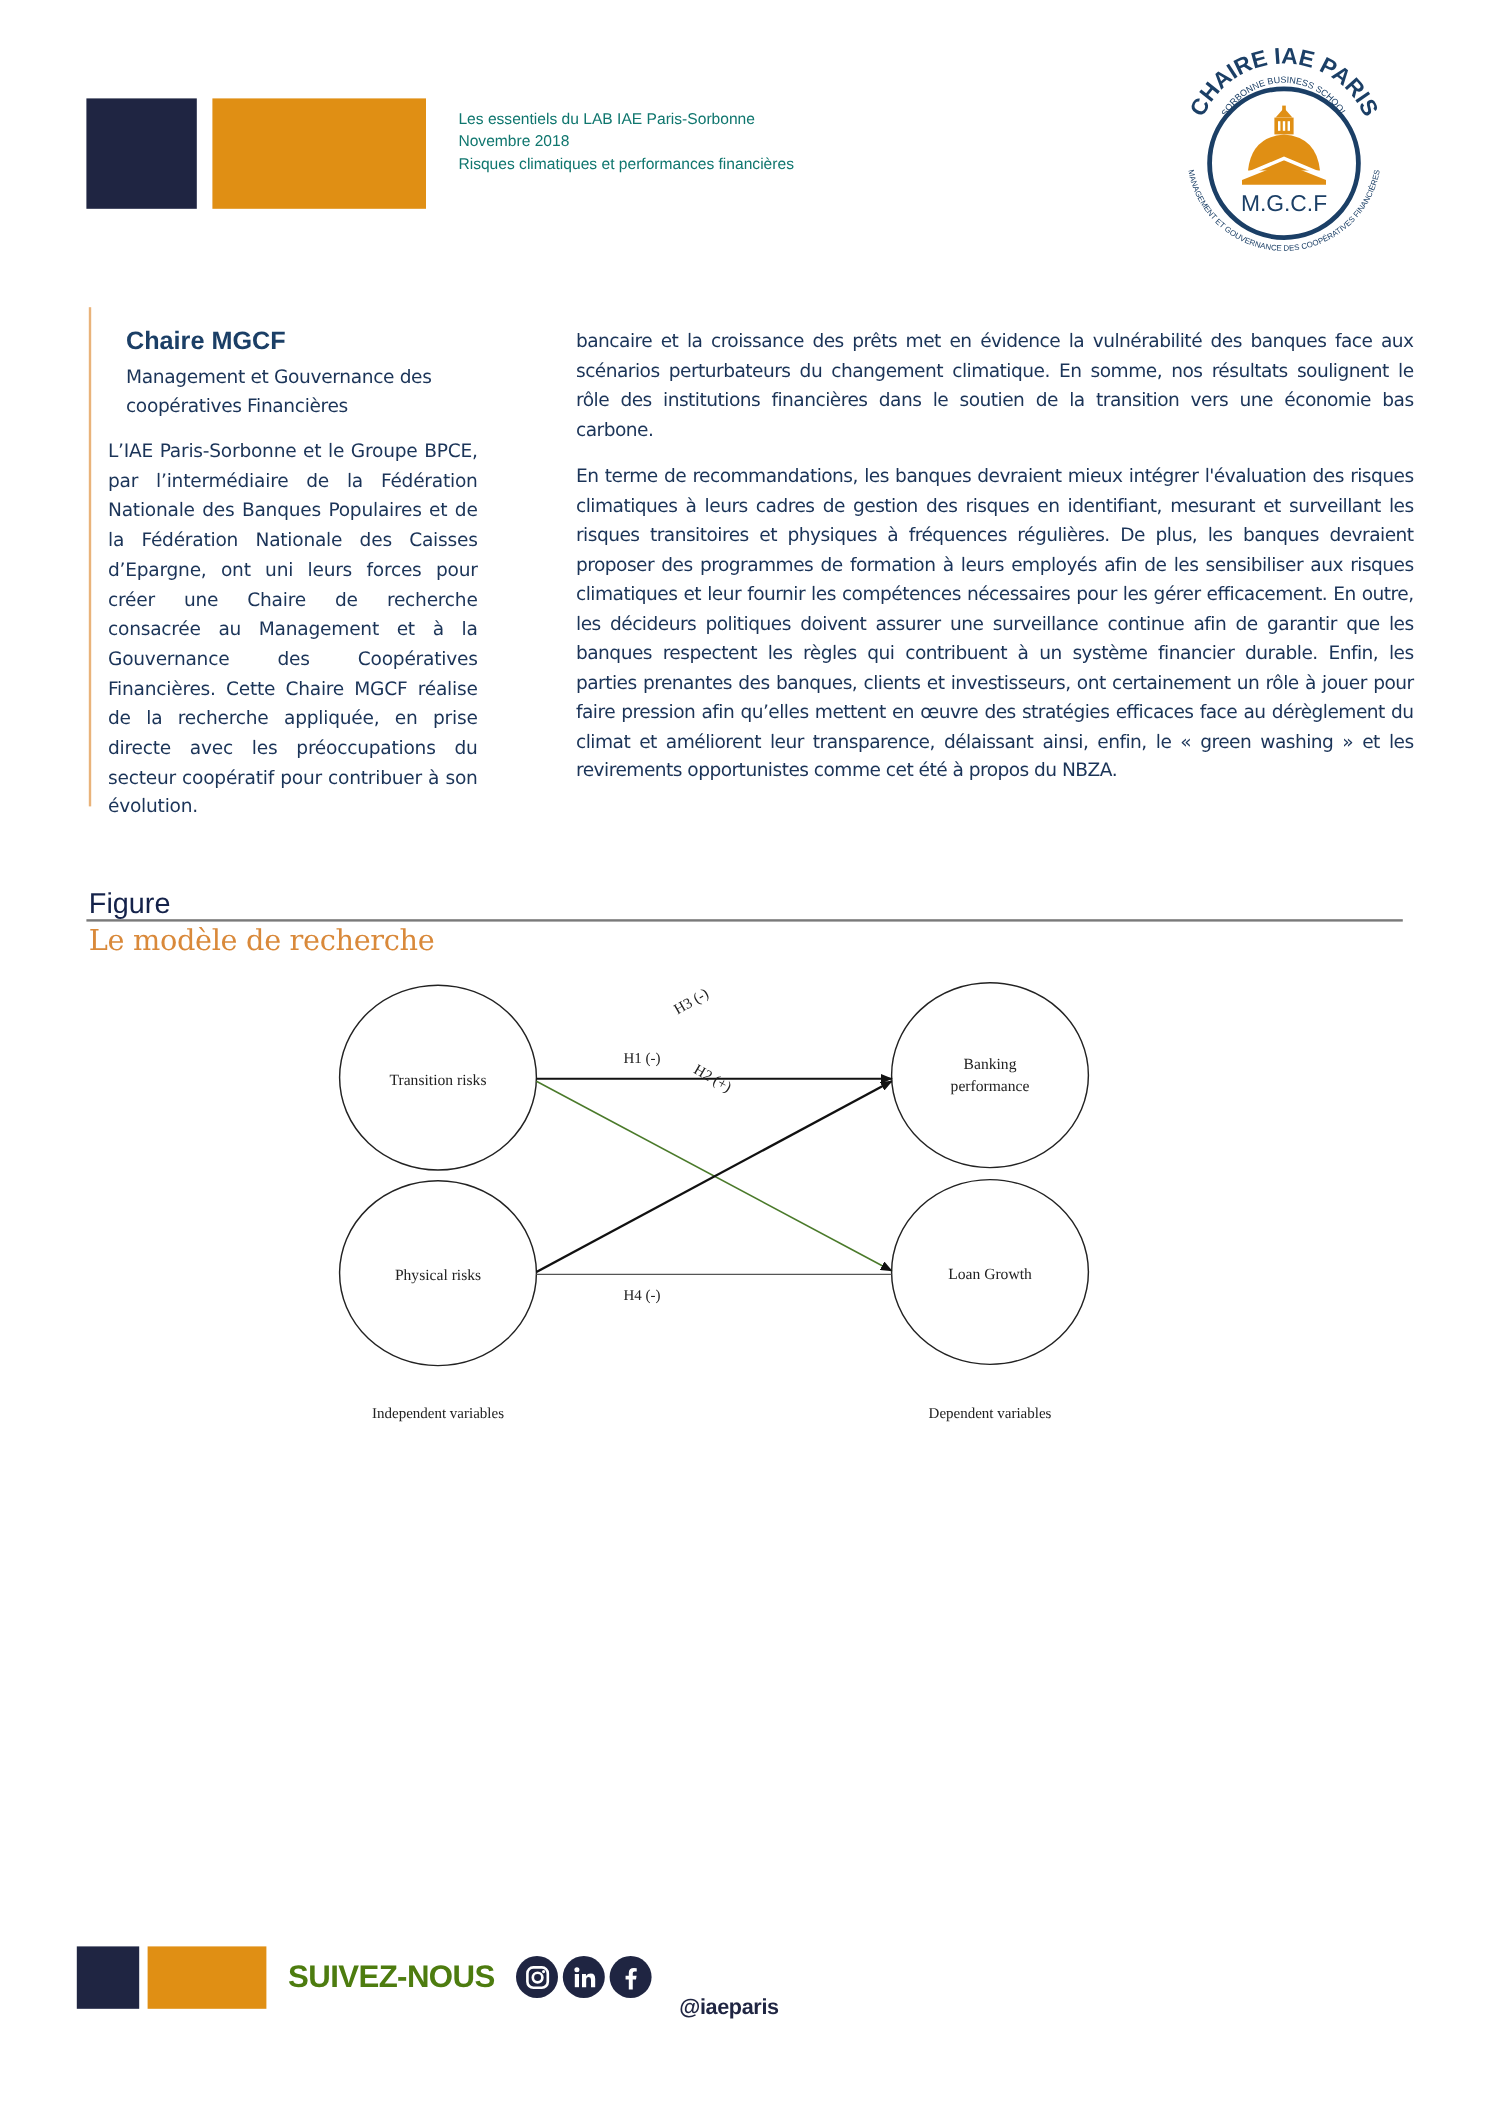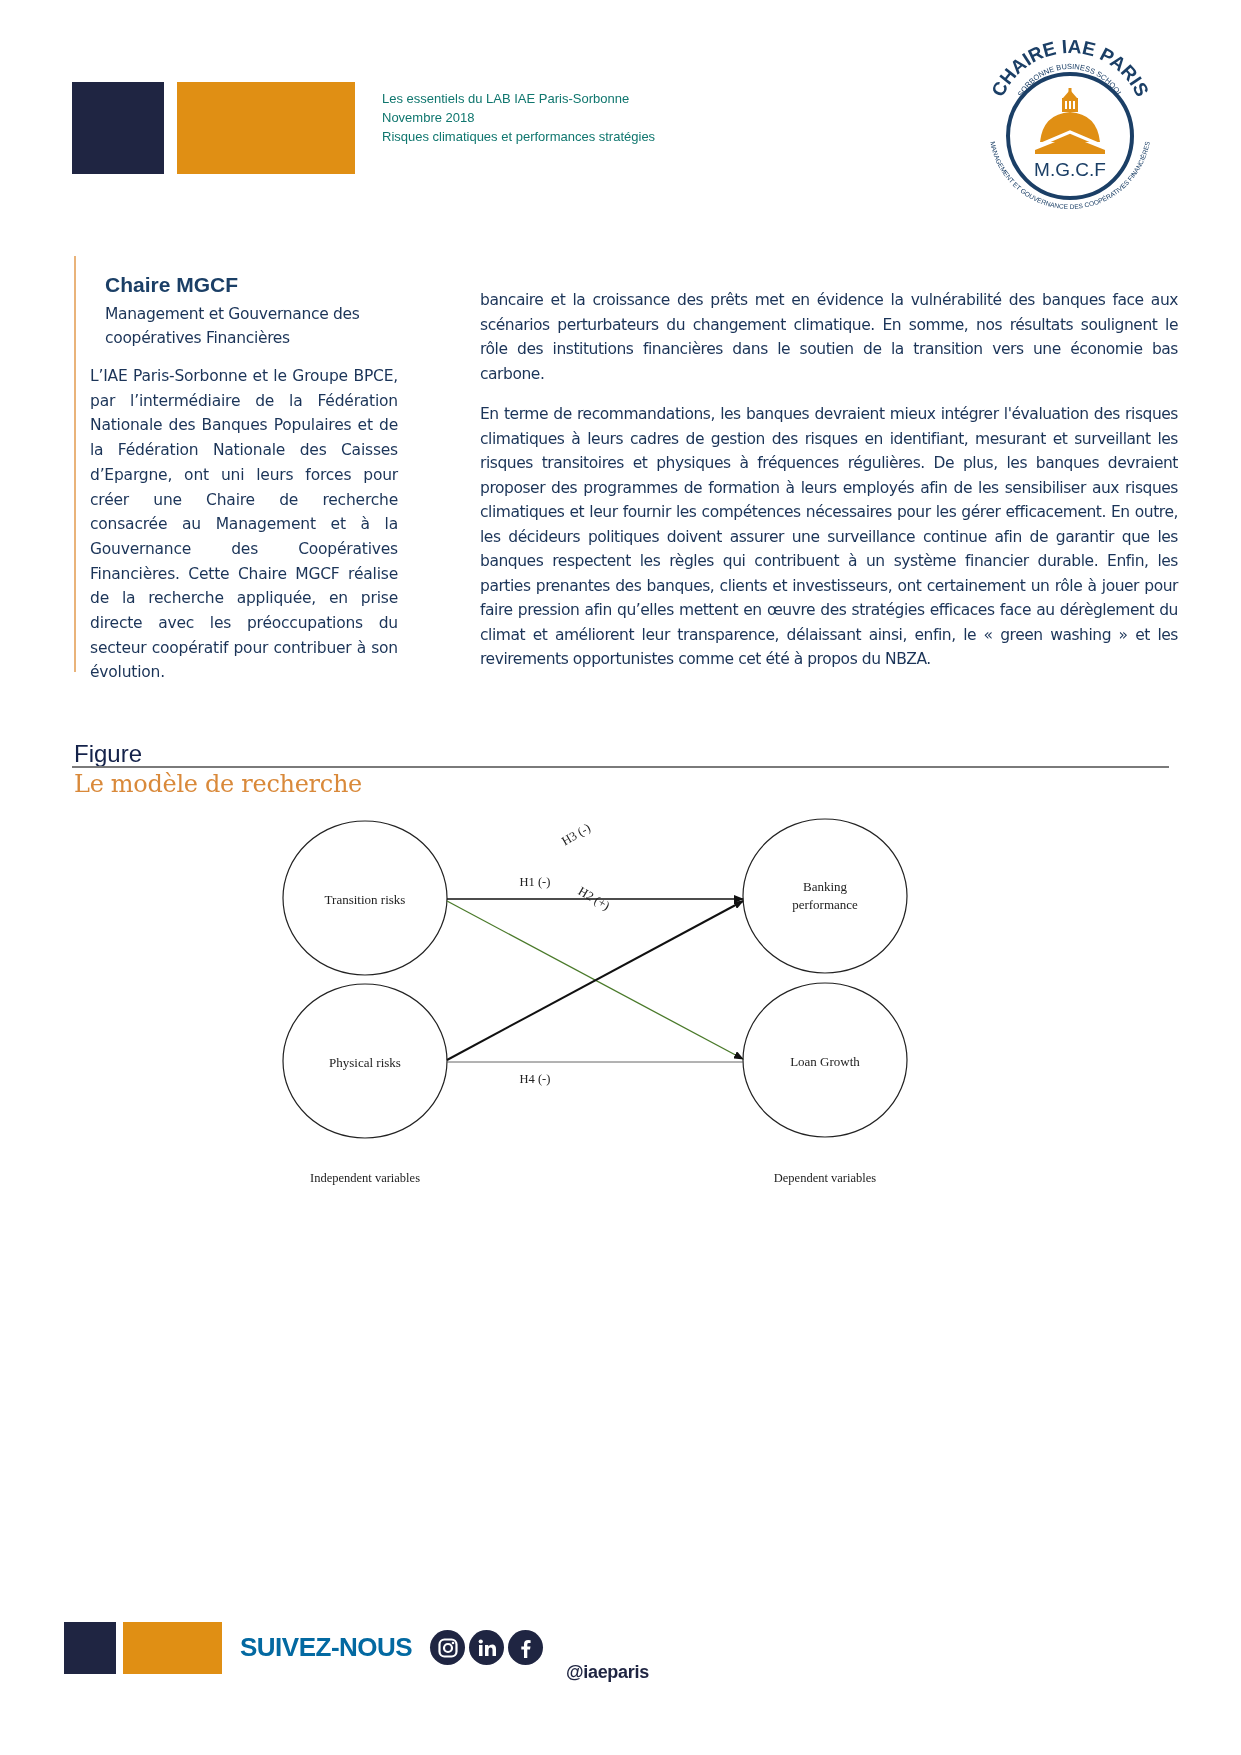--- a/index.html
+++ b/index.html
@@ -17,46 +17,46 @@
     .logo { left: 975px; top: 28px; width: 190px; height: 190px; }
 
     
     .side-border { left: 74px; top: 256px; width: 2px; height: 416px; background: #e9b37a; }
     .side-title { left: 105px; top: 273px; font-size: 21px; font-weight: bold; color: #1b3f66; }
     .side-sub { left: 105px; top: 302px; font-size: 15.5px; line-height: 24px; color: #1b3458; font-family: "DejaVu Sans", sans-serif; letter-spacing: -0.3px; }
     .side-body { left: 90px; top: 364px; width: 308px; font-size: 15.5px; line-height: 24.7px; color: #1b3458; text-align: justify; font-family: "DejaVu Sans", sans-serif; letter-spacing: -0.2px; }
 
     
     .right-col { left: 480px; top: 272px; width: 698px; font-size: 15.5px; line-height: 24.5px; color: #1b3458; text-align: justify; font-family: "DejaVu Sans", sans-serif; letter-spacing: -0.45px; }
-    .right-col p { margin: 16px 0 15px 0; }
+    .right-col p { margin: 0 0 15px 0; }
 
     
     .fig-heading { left: 74px; top: 730px; font-size: 24px; color: #14224a; margin-top: 10px; }
     .fig-rule { left: 72px; top: 766px; width: 1097px; height: 2px; background: #7a7a7a; }
     .fig-caption { left: 74px; top: 770px; font-size: 24px; color: #d9893a; font-family: "DejaVu Serif", serif; letter-spacing: -0.3px; }
 
     .diagram { left: 270px; top: 810px; width: 650px; height: 390px; }
     .diagram text { font-family: "Liberation Serif", serif; fill: #222; }
 
     
     .ftr-navy { left: 64px; top: 1622px; width: 52px; height: 52px; background: #1f2542; }
     .ftr-orange { left: 123px; top: 1622px; width: 99px; height: 52px; background: #e08f14; }
-    .ftr-follow { left: 240px; top: 1632px; font-size: 26px; font-weight: bold; color: #0369a1; letter-spacing: -0.5px; }
+    .ftr-follow { left: 240px; top: 1632px; font-size: 26px; font-weight: bold; color: #4d7c0f; letter-spacing: -0.5px; }
     .social { top: 1630px; width: 35px; height: 35px; border-radius: 50%; background: #1f2542; display: flex; align-items: center; justify-content: center; }
     .ftr-handle { left: 566px; top: 1638px; font-size: 18px; font-weight: bold; color: #1f2542; letter-spacing: -0.3px; margin-top: 24px; }
   </style>
 </head>
 <body>
 
 <div class="abs hdr-navy"></div>
 <div class="abs hdr-orange"></div>
 <div class="abs hdr-text">
   <div>Les essentiels du LAB IAE Paris-Sorbonne</div>
   <div>Novembre 2018</div>
-  <div>Risques climatiques et performances stratégies</div>
+  <div>Risques climatiques et performances financières</div>
 </div>
 
 <svg class="abs logo" viewBox="0 0 190 190">
   <defs>
     <path id="arcTop" d="M 22 98 A 73 73 0 0 1 168 98"></path>
     <path id="arcSub" d="M 40 96 A 55 55 0 0 1 150 96"></path>
     <path id="arcBottom" d="M 14 100 A 81 81 0 0 0 176 100"></path>
   </defs>
   <circle cx="95" cy="108" r="62" fill="none" stroke="#1b3f66" stroke-width="4"></circle>
   <text font-family="Liberation Sans, sans-serif" font-weight="bold" font-size="19" fill="#1b3f66">

